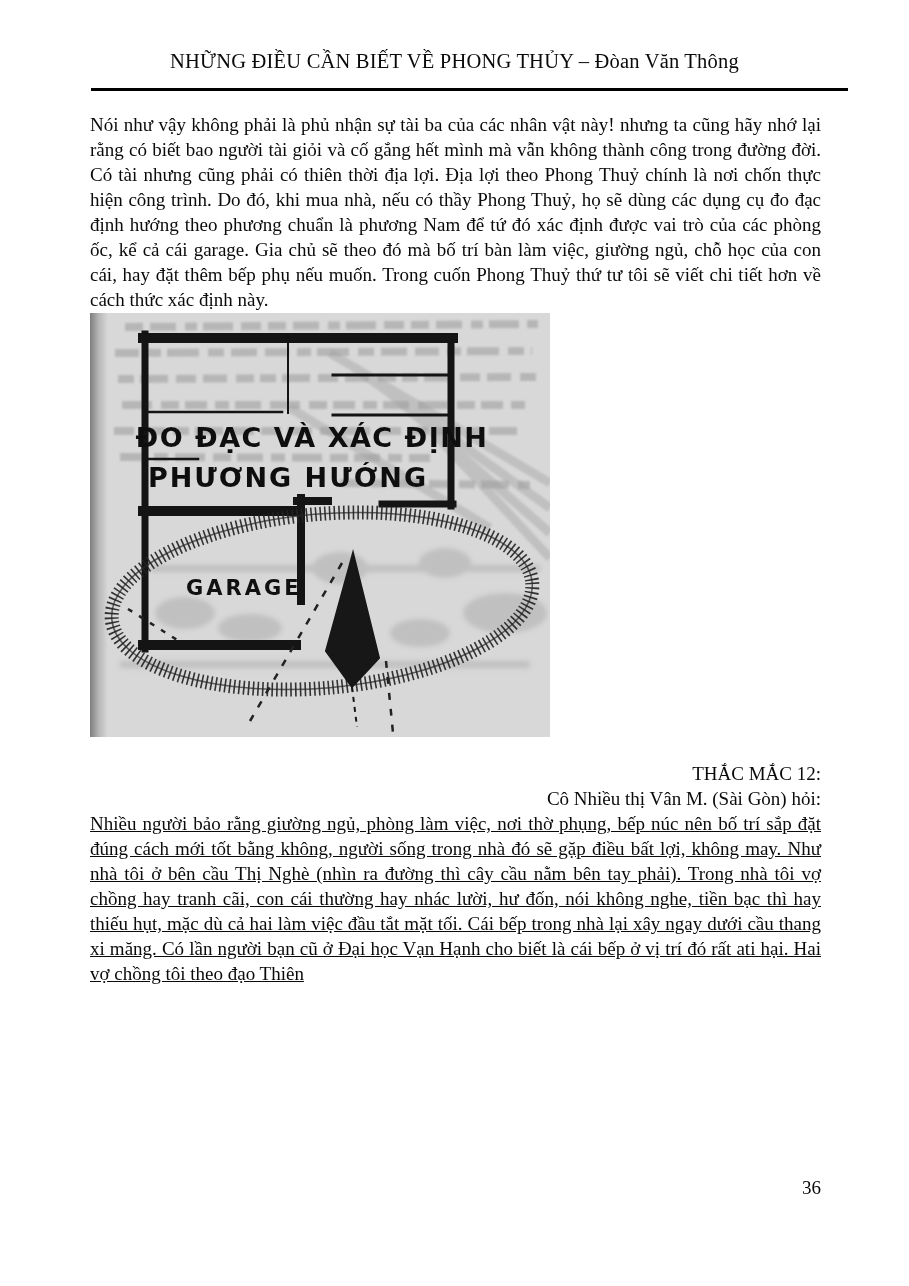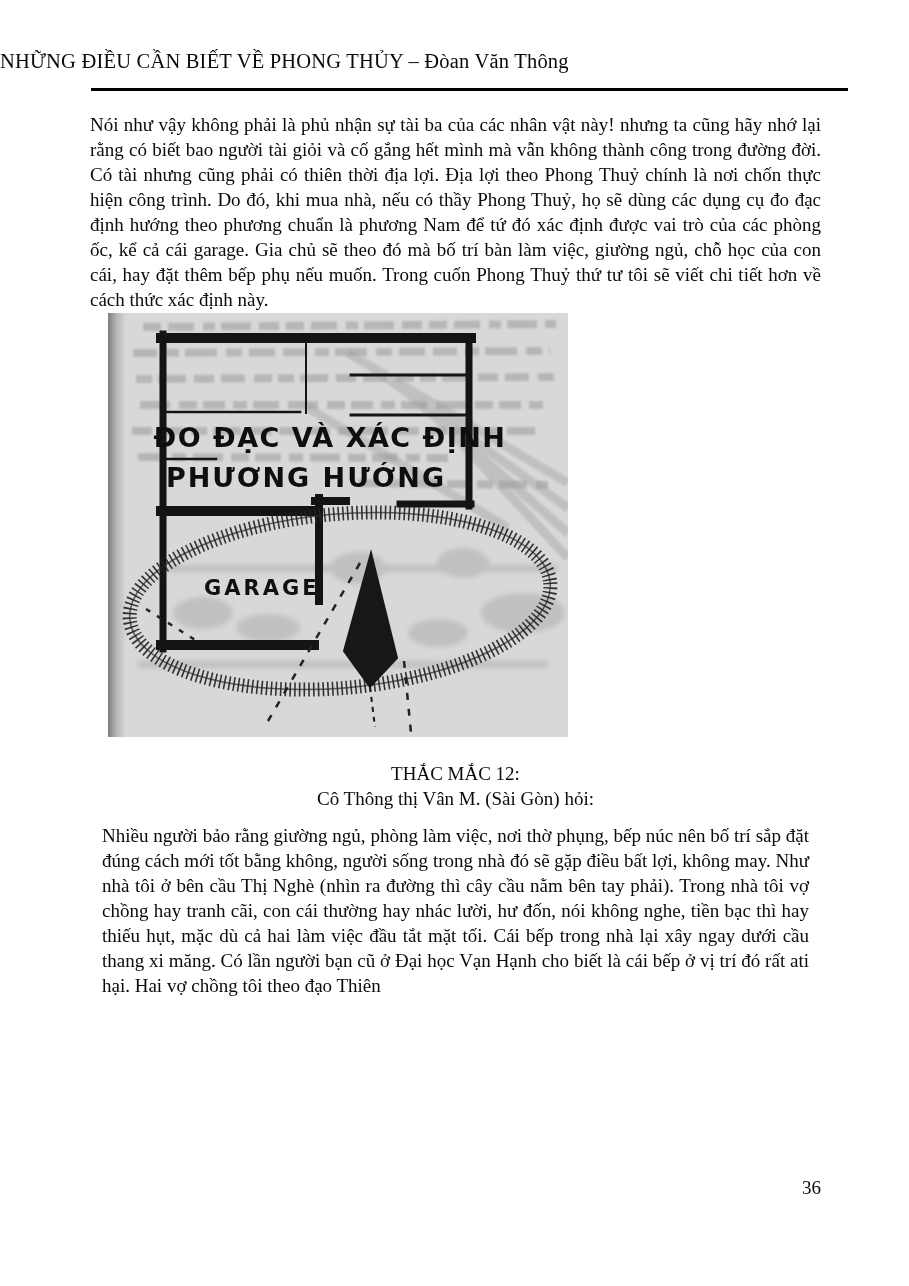--- a/index.html
+++ b/index.html
@@ -6,46 +6,46 @@
   .page{
     position:relative;
     width:909px;height:1286px;
     background:#ffffff;
     font-family:"Liberation Serif", serif;
     color:#0a0a0a;
     overflow:hidden;
   }
   .header-title{
     position:absolute;top:50px;left:0;right:0;
-    text-align:left;
+    text-align:center;
     font-size:20.5px;
     letter-spacing:0.2px;
     white-space:nowrap;
   }
   .rule{
     position:absolute;top:88px;left:91px;width:757px;height:3px;
     background:#000;
   }
   .body-text{
     font-size:19px;
     line-height:25px;
     text-align:justify;
   }
   .intro{
     position:absolute;top:112px;left:90px;width:731px;
   }
   .figure-wrap{
-    position:absolute;top:313px;left:108px;width:460px;height:424px;
+    position:absolute;top:313px;left:90px;width:460px;height:424px;
   }
   .figure-wrap svg{display:block;width:460px;height:424px;}
   .qa{
     position:absolute;top:761px;left:90px;width:731px;
   }
-  .qa .line{line-height:25px;font-size:19px;text-align:center;}
-  .qa p{margin:12px;}
+  .qa .line{line-height:25px;font-size:19px;text-align:right;}
+  .qa p{margin:0;text-decoration:underline;}
   .page-number{
     position:absolute;top:1177px;left:90px;width:731px;
     text-align:right;font-size:19px;
   }
   .fig-title{
     font-family:"DejaVu Sans", sans-serif;
     font-weight:800;
   }
 </style>
 </head>
@@ -139,19 +139,19 @@
       </g>
 
       <text class="fig-title" x="222" y="134" text-anchor="middle" font-size="27" letter-spacing="1.5" fill="#0e0e0e">ĐO ĐẠC VÀ XÁC ĐỊNH</text>
       <text class="fig-title" x="198" y="174" text-anchor="middle" font-size="27" letter-spacing="2" fill="#0e0e0e">PHƯƠNG HƯỚNG</text>
       <text class="fig-title" x="96" y="282" text-anchor="start" font-size="21" letter-spacing="3" fill="#101010">GARAGE</text>
     </svg>
   </div>
 
   <div class="qa">
     <div class="line">THẮC MẮC 12:</div>
-    <div class="line">Cô Thông thị Vân M. (Sài Gòn) hỏi:</div>
+    <div class="line">Cô Nhiều thị Vân M. (Sài Gòn) hỏi:</div>
     <p class="body-text">Nhiều người bảo rằng giường ngủ, phòng làm việc, nơi thờ phụng, bếp núc nên bố trí sắp đặt đúng cách mới tốt bằng không, người sống trong nhà đó sẽ gặp điều bất lợi, không may. Như nhà tôi ở bên cầu Thị Nghè (nhìn ra đường thì cây cầu nằm bên tay phải). Trong nhà tôi vợ chồng hay tranh cãi, con cái thường hay nhác lười, hư đốn, nói không nghe, tiền bạc thì hay thiếu hụt, mặc dù cả hai làm việc đầu tắt mặt tối. Cái bếp trong nhà lại xây ngay dưới cầu thang xi măng. Có lần người bạn cũ ở Đại học Vạn Hạnh cho biết là cái bếp ở vị trí đó rất ati hại. Hai vợ chồng tôi theo đạo Thiên</p>
   </div>
 
   <div class="page-number">36</div>
 
 </div>
 
 </body></html>

